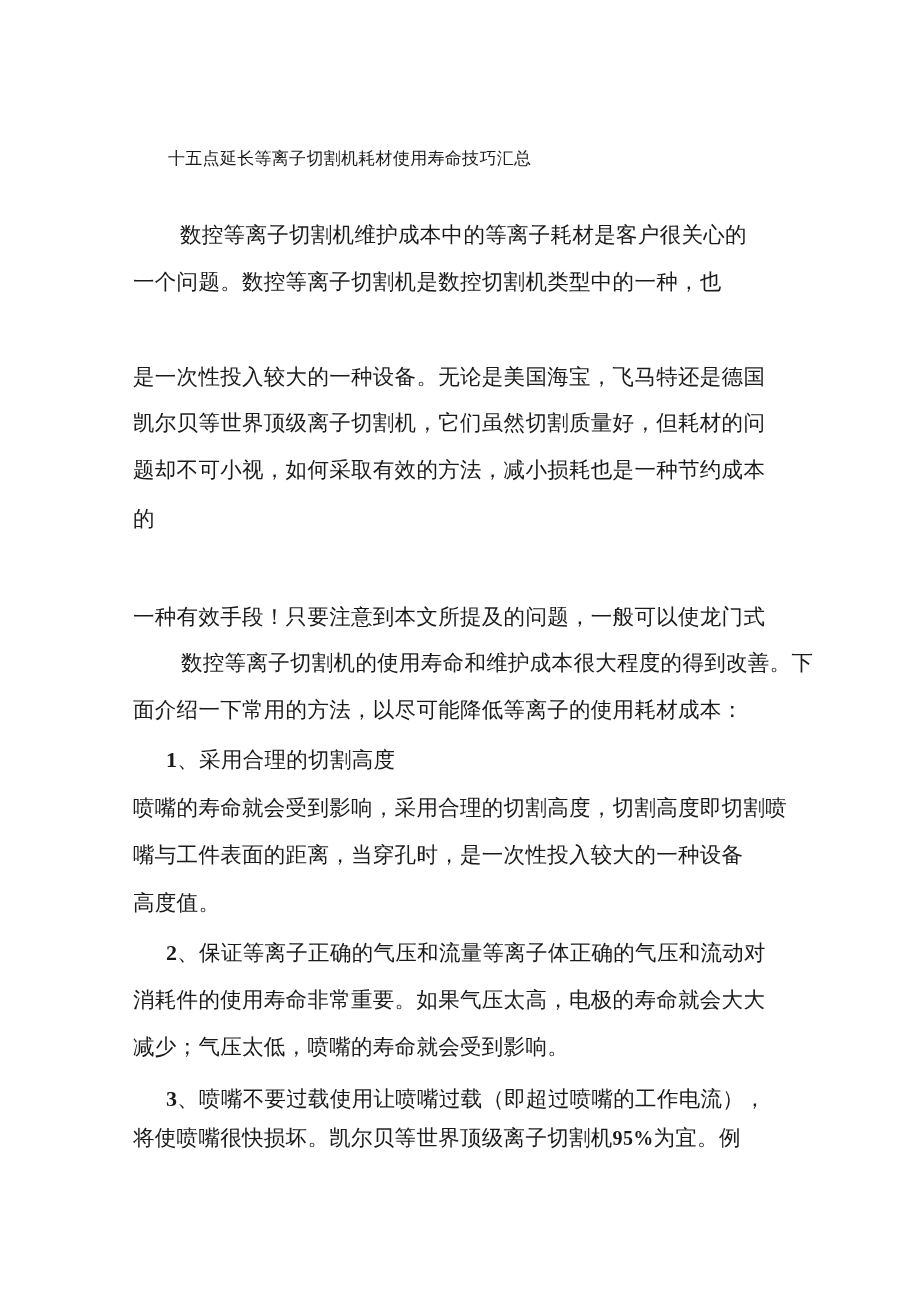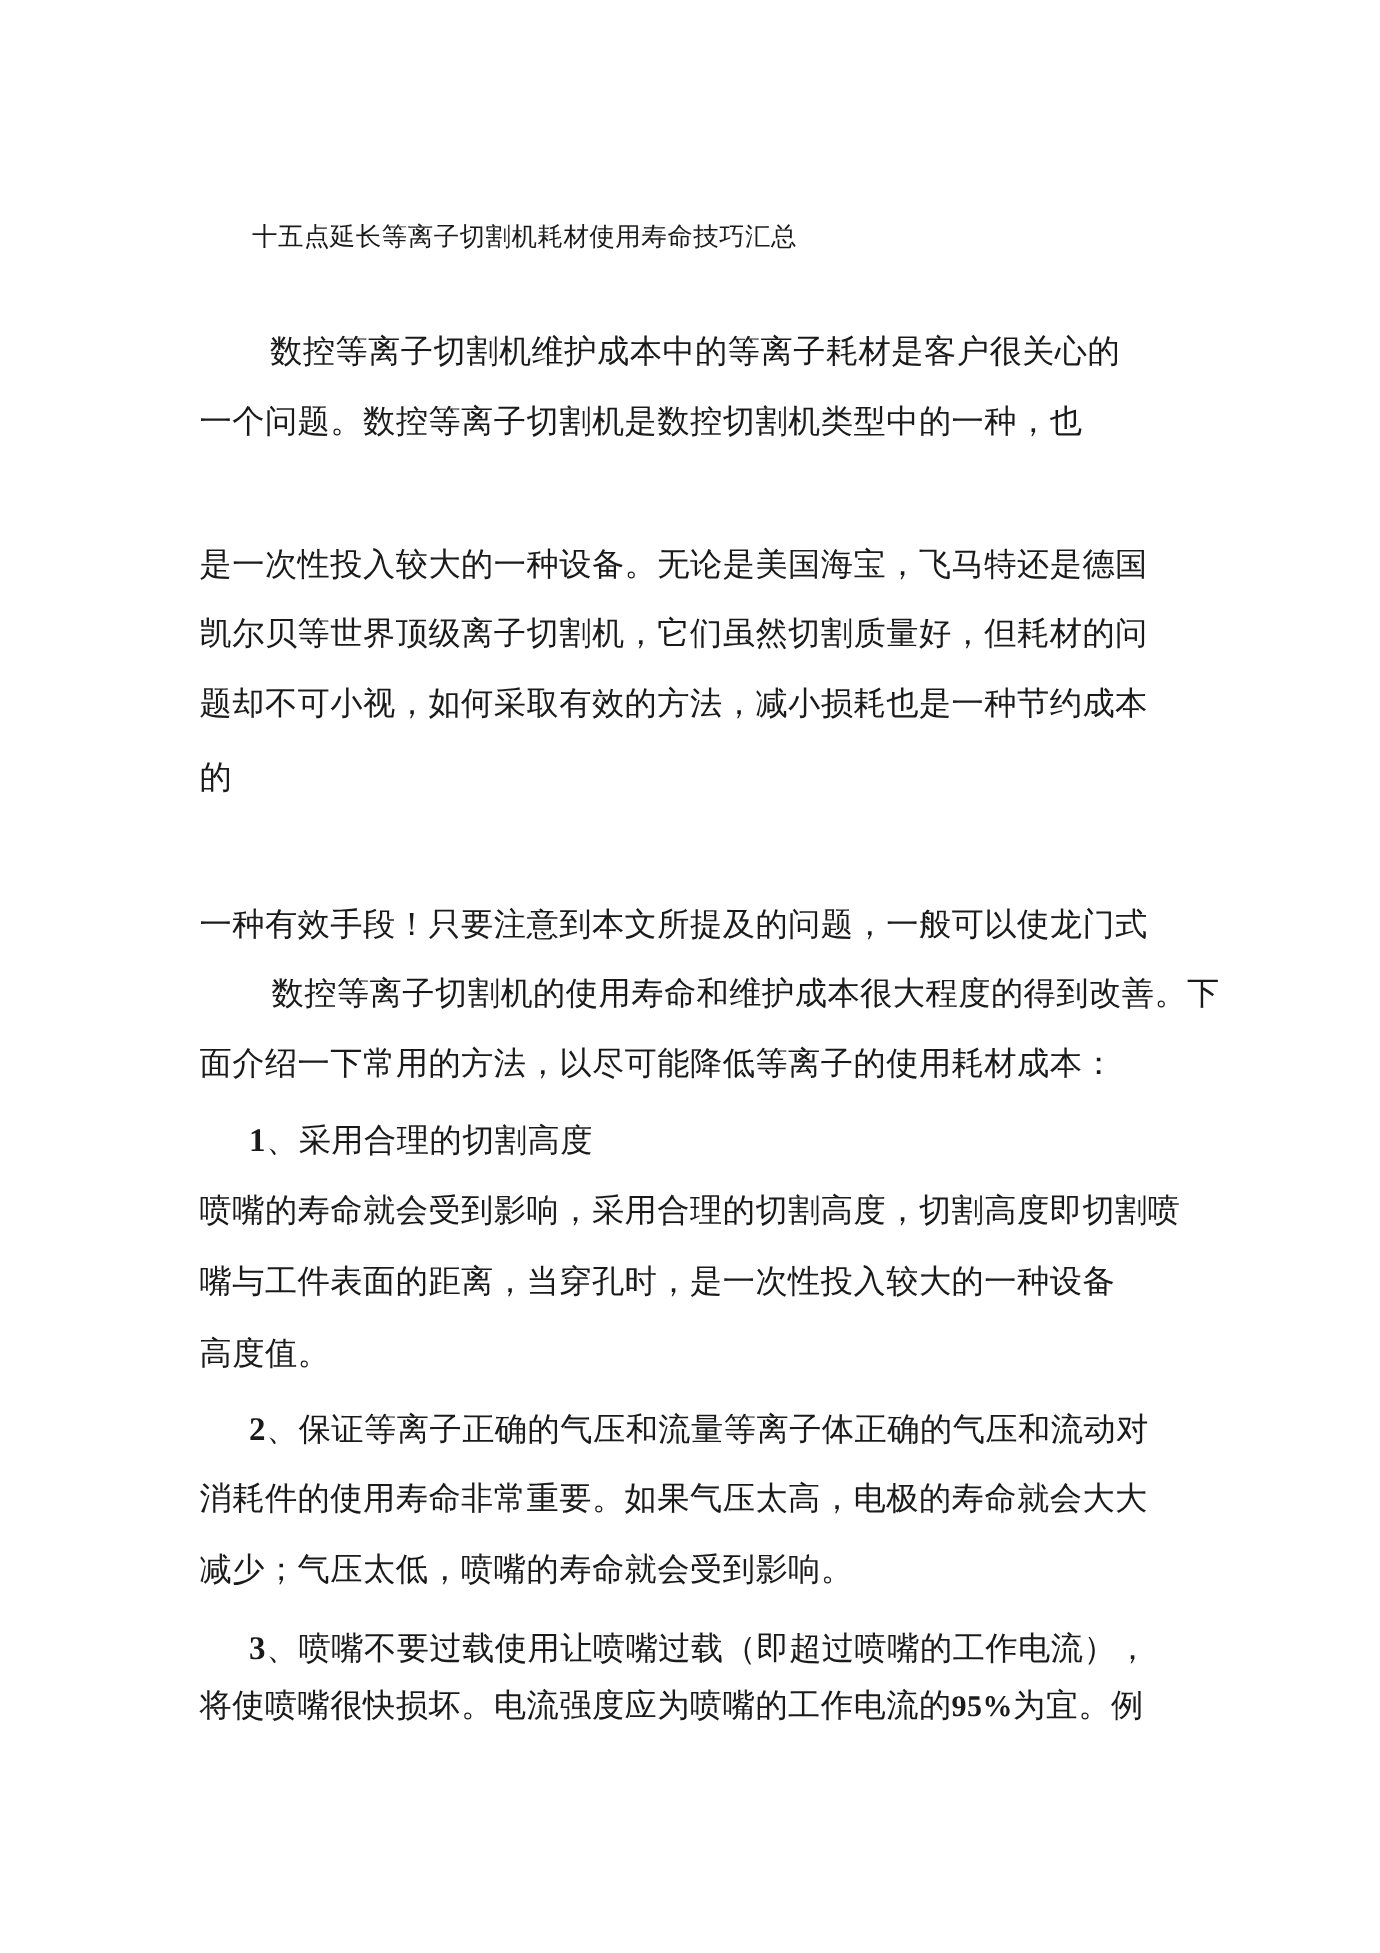--- a/index.html
+++ b/index.html
@@ -63,15 +63,15 @@
   <div class="line num-indent" style="top:939px;">
     <span class="num">2</span><span>、保证等离子正确的气压和流量等离子体正确的气压和流动对</span>
   </div>
   <div class="line" style="top:986px;">消耗件的使用寿命非常重要。如果气压太高，电极的寿命就会大大</div>
   <div class="line" style="top:1033px;">减少；气压太低，喷嘴的寿命就会受到影响。</div>
 
   <div class="line num-indent" style="top:1085px;">
     <span class="num">3</span><span>、喷嘴不要过载使用让喷嘴过载（即超过喷嘴的工作电流），</span>
   </div>
   <div class="line" style="top:1124px;">
-    <span>将使喷嘴很快损坏。电流强度应为喷嘴的工作电流的</span><span class="num" style="font-size:20px;">95%</span><span>为宜。例</span>
+    <span>将使喷嘴很快损坏。凯尔贝等世界顶级离子切割机</span><span class="num" style="font-size:20px;">95%</span><span>为宜。例</span>
   </div>
 </div>
 
 </body></html>

